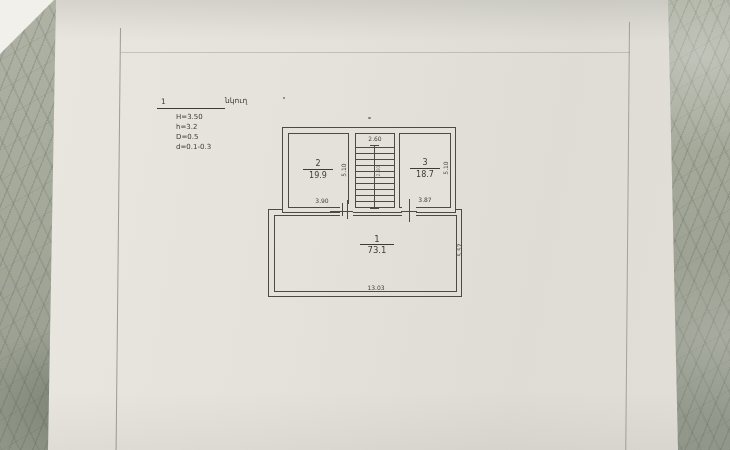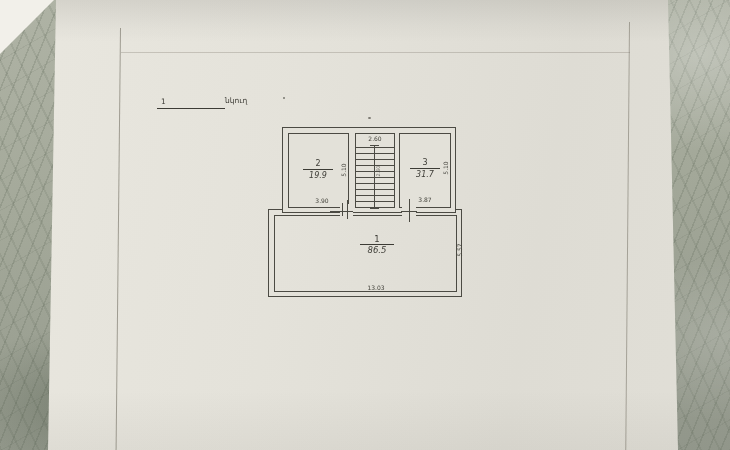--- a/index.html
+++ b/index.html
@@ -50,21 +50,21 @@
   .dA-gap{left:340px;top:204px;width:13px;height:13px;}
   .dB-gap{left:402px;top:204px;width:14px;height:13px;}
   .dA-v{left:347px;top:200px;width:1px;height:19px;}
   .dA-v2{left:342px;top:203px;width:1px;height:13px;}
   .dA-h{left:330px;top:211px;width:23px;height:1px;}
   .dB-v{left:409px;top:199px;width:1px;height:23px;}
   .dB-h{left:401px;top:211px;width:16px;height:1px;}
 
   .lbl{position:absolute;color:#3c3b35;text-align:center;white-space:nowrap;}
   .frac .top{border-bottom:1px solid #3c3b35;padding:0 3px 1px;font-size:8px;line-height:8px;}
-  .frac .bot{padding-top:1px;font-size:8px;line-height:9px;font-style:italic;}
+  .frac .bot{padding-top:1px;font-size:8px;line-height:9px;}
   .room1-lbl .top,.room1-lbl .bot{font-size:8.5px;}
   .dim{font-size:6px;line-height:6px;color:#45443d;}
   .rot{transform:rotate(-90deg);transform-origin:center;}
   .stair-note{font-size:5px;opacity:.75;}
 
   
   .legend-num{left:161px;top:97px;font-size:7.5px;}
   .legend-title{left:177px;top:96px;font-size:7.5px;padding-left:48px;}
   .legend-underline{position:absolute;left:157px;top:108px;width:68px;height:1px;background:#3c3b35;}
   .legend-specs{position:absolute;left:176px;top:112px;color:#3c3b35;font-size:7px;line-height:10px;text-align:left;}
@@ -78,20 +78,26 @@
   <div class="white-corner"></div>
 
   <div class="paper">
     <div class="frame frame-left"></div>
     <div class="frame frame-right"></div>
     <div class="frame frame-top"></div>
 
     <div class="lbl legend-num">1</div>
     <div class="lbl legend-title">նկուղ</div>
     <div class="legend-underline"></div>
+    <div class="legend-specs">
+      <div>H=3.50</div>
+      <div>h=3.2</div>
+      <div>D=0.5</div>
+      <div>d=0.1-0.3</div>
+    </div>
 
     <div class="speck" style="left:283px;top:97px;"></div>
     <div class="speck" style="left:368px;top:117px;width:3px;"></div>
 
     <div class="r low-outer"></div>
     <div class="r low-inner"></div>
     <div class="r up-outer"></div>
     <div class="r room2"></div>
     <div class="r stairwell"></div>
     <div class="r room3"></div>
@@ -108,25 +114,25 @@
     <div class="line dA-h"></div>
     <div class="line dB-v"></div>
     <div class="line dB-h"></div>
 
     <div class="lbl frac" style="left:303px;top:160px;width:30px;">
       <div class="top">2</div>
       <div class="bot">19.9</div>
     </div>
     <div class="lbl frac" style="left:410px;top:159px;width:30px;">
       <div class="top">3</div>
-      <div class="bot">31.7</div>
+      <div class="bot">18.7</div>
     </div>
     <div class="lbl frac room1-lbl" style="left:360px;top:235px;width:34px;">
       <div class="top">1</div>
-      <div class="bot">86.5</div>
+      <div class="bot">73.1</div>
     </div>
 
     <div class="lbl dim" style="left:360px;top:136px;width:30px;">2.60</div>
     <div class="lbl dim" style="left:307px;top:198px;width:30px;">3.90</div>
     <div class="lbl dim" style="left:410px;top:197px;width:30px;">3.87</div>
     <div class="lbl dim" style="left:360px;top:285px;width:32px;">13.03</div>
     <div class="lbl dim rot" style="left:332px;top:167px;width:24px;">5.10</div>
     <div class="lbl dim rot" style="left:434px;top:165px;width:24px;">5.10</div>
     <div class="lbl dim rot" style="left:448px;top:247px;width:24px;">5.57</div>
     <div class="lbl dim rot stair-note" style="left:368px;top:168px;width:20px;">2.60</div>

